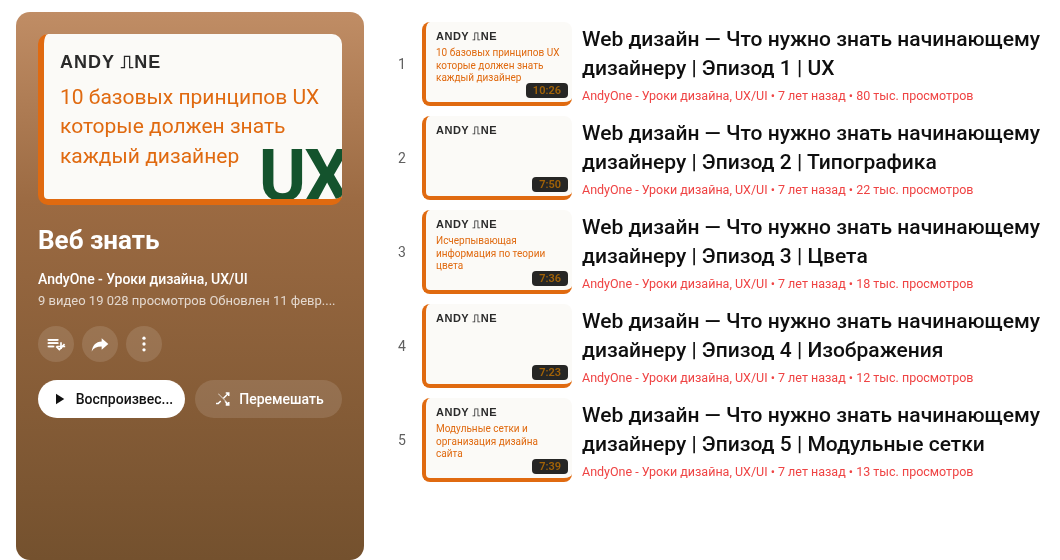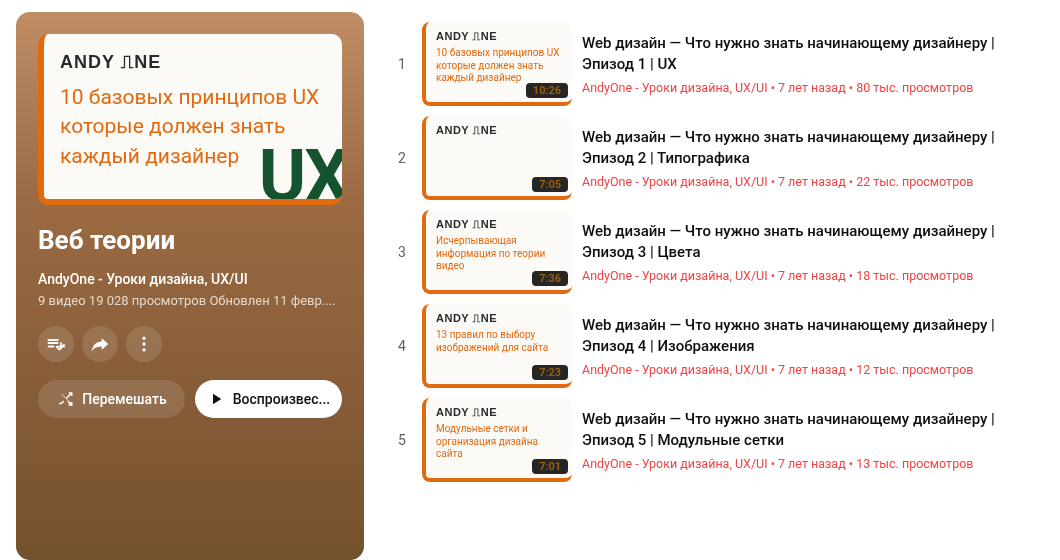--- a/index.html
+++ b/index.html
@@ -169,21 +169,21 @@
     bottom: 4px;
     background: rgba(0,0,0,.85);
     color: #a16207;
     font-size: 11px;
     font-weight: 600;
     padding: 1px 7px;
     border-radius: 4px;
   }
   .meta { flex: 1; min-width: 0; }
   .vtitle {
-    font-size: 15px;
+    font-size: 21px;
     font-weight: 500;
     color: #0f0f0f;
     line-height: 1.35;
     display: -webkit-box;
     -webkit-line-clamp: 2;
     -webkit-box-orient: vertical;
     overflow: hidden;
   }
   .vmeta {
     font-size: 12.5px;
@@ -194,21 +194,21 @@
 </head>
 <body>
 
 <div class="panel">
   <div class="hero">
     <div class="hero-logo">ANDY ⎍NE</div>
     <div class="hero-text">10 базовых принципов UX которые должен знать каждый дизайнер</div>
     <div class="hero-ux">UX</div>
   </div>
 
-  <div class="pl-title">Веб теории</div>
+  <div class="pl-title">Веб знать</div>
   <div class="pl-channel">AndyOne - Уроки дизайна, UX/UI</div>
   <div class="pl-stats">9 видео  19 028 просмотров  Обновлен 11 февр....</div>
 
   <div class="icon-row">
     <div class="icon-btn">
       <svg width="20" height="20" viewBox="0 0 24 24">
           <path d="M14 10H2v2h12v-2zm0-4H2v2h12V6zM2 16h8v-2H2v2zm19.5-4.5L23 13l-6.99 7-4.51-4.5L13 14l3.01 3 5.49-5.5z" transform="translate(0 0)"></path>
           <path d="M3 6h12v2H3zM3 10h12v2H3zM3 14h6v2H3zM17 10h2v8h-2zM13 14h10v2H13z" fill="#fff"></path>
         </svg>
     </div>
@@ -220,32 +220,32 @@
     <div class="icon-btn">
       <svg width="20" height="20" viewBox="0 0 24 24">
           <circle cx="12" cy="5" r="2"></circle>
           <circle cx="12" cy="12" r="2"></circle>
           <circle cx="12" cy="19" r="2"></circle>
         </svg>
     </div>
   </div>
 
   <div class="btn-row">
+    <div class="btn btn-play">
+      <svg width="18" height="18" viewBox="0 0 24 24">
+          <path d="M8 5v14l11-7z"></path>
+        </svg>
+      <span>Воспроизвес...</span>
+    </div>
     <div class="btn btn-shuffle">
       <svg width="18" height="18" viewBox="0 0 24 24">
           <path d="M17 3h5v5h-2V6.4l-5.3 5.3-1.4-1.4L18.6 5H17V3zm5 13v5h-5v-2h1.6l-3.3-3.3 1.4-1.4L20 17.6V16h2zM4 5h3.6l12 12H22v2h-5v-2h1.6l-12-12H4V5zm0 12h2.6l3-3 1.4 1.4L7.4 19H4v-2z"></path>
         </svg>
       <span>Перемешать</span>
     </div>
-    <div class="btn btn-play">
-      <svg width="18" height="18" viewBox="0 0 24 24">
-          <path d="M8 5v14l11-7z"></path>
-        </svg>
-      <span>Воспроизвес...</span>
-    </div>
   </div>
 </div>
 
 <div class="list">
 <div class="row">
     <div class="idx">1</div>
     <div class="thumb">
       <div class="thumb-logo">ANDY ⎍NE</div>
       <div class="thumb-text">10 базовых принципов UX которые должен знать каждый дизайнер</div>
       <div class="dur">10:26</div>
@@ -254,63 +254,62 @@
       <div class="vtitle">Web дизайн — Что нужно знать начинающему дизайнеру | Эпизод 1 | UX</div>
       <div class="vmeta">
         <span>AndyOne - Уроки дизайна, UX/UI</span> • <span>7 лет назад</span> • <span>80 тыс. просмотров</span>
       </div>
     </div>
     </div>
     <div class="row">
     <div class="idx">2</div>
     <div class="thumb">
       <div class="thumb-logo">ANDY ⎍NE</div>
-      <div class="dur">7:05</div>
+      <div class="dur">7:50</div>
     </div>
     <div class="meta">
       <div class="vtitle">Web дизайн — Что нужно знать начинающему дизайнеру | Эпизод 2 | Типографика</div>
       <div class="vmeta">
         <span>AndyOne - Уроки дизайна, UX/UI</span> • <span>7 лет назад</span> • <span>22 тыс. просмотров</span>
       </div>
     </div>
     </div>
     <div class="row">
     <div class="idx">3</div>
     <div class="thumb">
       <div class="thumb-logo">ANDY ⎍NE</div>
-      <div class="thumb-text">Исчерпывающая информация по теории видео</div>
+      <div class="thumb-text">Исчерпывающая информация по теории цвета</div>
       <div class="dur">7:36</div>
     </div>
     <div class="meta">
       <div class="vtitle">Web дизайн — Что нужно знать начинающему дизайнеру | Эпизод 3 | Цвета</div>
       <div class="vmeta">
         <span>AndyOne - Уроки дизайна, UX/UI</span> • <span>7 лет назад</span> • <span>18 тыс. просмотров</span>
       </div>
     </div>
     </div>
     <div class="row">
     <div class="idx">4</div>
     <div class="thumb">
       <div class="thumb-logo">ANDY ⎍NE</div>
-      <div class="thumb-text">13 правил по выбору изображений для сайта</div>
       <div class="dur">7:23</div>
     </div>
     <div class="meta">
       <div class="vtitle">Web дизайн — Что нужно знать начинающему дизайнеру | Эпизод 4 | Изображения</div>
       <div class="vmeta">
         <span>AndyOne - Уроки дизайна, UX/UI</span> • <span>7 лет назад</span> • <span>12 тыс. просмотров</span>
       </div>
     </div>
     </div>
     <div class="row">
     <div class="idx">5</div>
     <div class="thumb">
       <div class="thumb-logo">ANDY ⎍NE</div>
       <div class="thumb-text">Модульные сетки и организация дизайна сайта</div>
-      <div class="dur">7:01</div>
+      <div class="dur">7:39</div>
     </div>
     <div class="meta">
       <div class="vtitle">Web дизайн — Что нужно знать начинающему дизайнеру | Эпизод 5 | Модульные сетки</div>
       <div class="vmeta">
         <span>AndyOne - Уроки дизайна, UX/UI</span> • <span>7 лет назад</span> • <span>13 тыс. просмотров</span>
       </div>
     </div>
     </div>
   </div>
 

